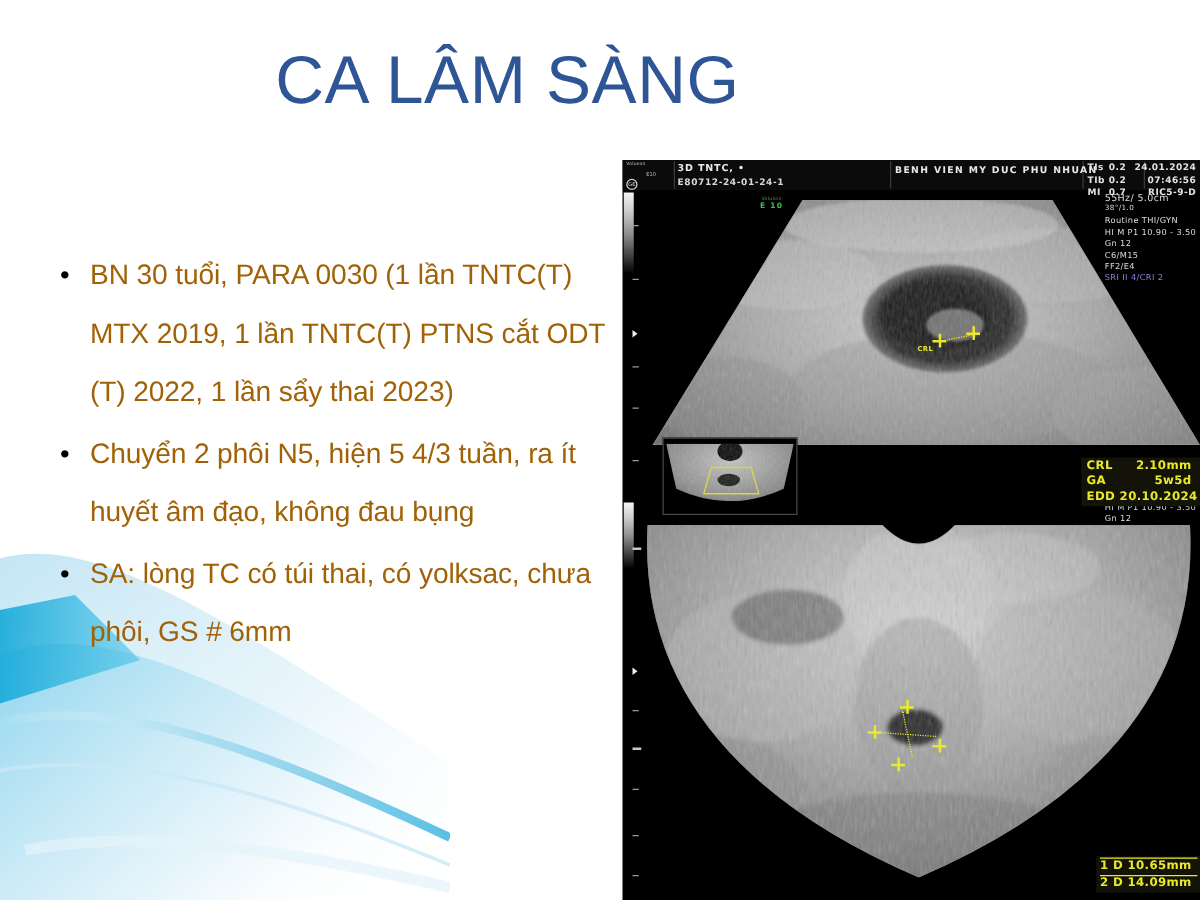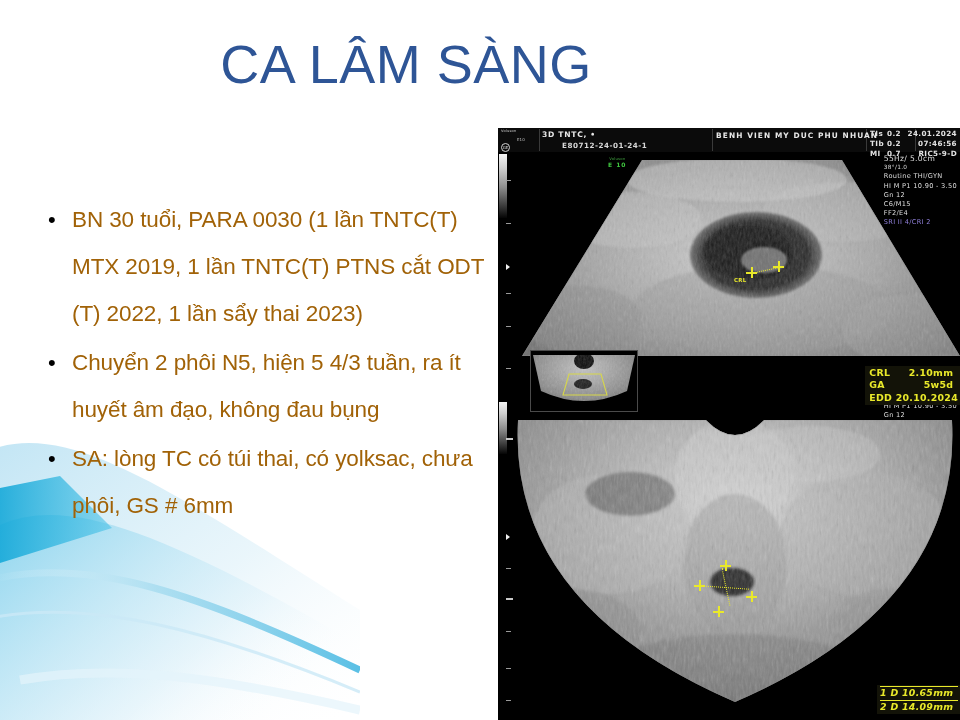--- a/index.html
+++ b/index.html
@@ -59,21 +59,21 @@
   #logo-block { position:absolute; left:3px; top:1px; width:36px; height:22px; }
   #logo-word { font-size:3.6px; color:#c8c8c8; letter-spacing:.2px; line-height:5px; }
   #logo-ge {
     width:9px; height:9px; border-radius:50%;
     border:0.8px solid #d2d2d2; margin-top:1px; display:inline-block;
     font-size:4px; color:#dcdcdc; text-align:center; line-height:8px;
   }
   #logo-e10 { display:inline-block; font-size:4px; color:#c0c0c0; margin-left:2px; vertical-align:top; margin-top:3px;}
 
   #exam-name { position:absolute; left:44px; top:2px; font-size:7.6px; color:#e8e8e8; letter-spacing:.7px; font-weight:bold; }
-  #exam-id   { position:absolute; left:44px; top:13px; font-size:7.2px; color:#d8d8d8; letter-spacing:.5px; font-weight:bold;margin-left:20px;}
+  #exam-id   { position:absolute; left:44px; top:13px; font-size:7.2px; color:#d8d8d8; letter-spacing:.5px; font-weight:bold;}
   #hospital  { position:absolute; left:218px; top:3px; font-size:7.4px; color:#e8e8e8; letter-spacing:1.1px; font-weight:bold;}
 
   #tis-block { position:absolute; left:372px; top:1px; font-size:7.2px; color:#e3e3e3; line-height:10.2px; letter-spacing:.4px; font-weight:bold;}
   .tis-row span.k { display:inline-block; width:17px; }
   .tis-row span.v { display:inline-block; }
 
   #date-block { position:absolute; right:3px; top:1px; text-align:right; font-size:7.2px; color:#e3e3e3; line-height:10.2px; letter-spacing:.4px; font-weight:bold;}
 
   
   .param-block { position:absolute; right:3px; text-align:left; font-size:6.6px; line-height:9.2px; letter-spacing:.3px; font-weight:normal;}
@@ -111,21 +111,21 @@
   .caliper::before { left:4.5px; top:0; width:2px; height:11px; }
   .caliper::after  { left:0; top:4.5px; width:11px; height:2px; }
   .dotline { position:absolute; height:0; border-top:1px dotted #e9e92a; }
   .crl-tag { position:absolute; font-size:5.4px; color:#e9e92a; font-weight:bold; letter-spacing:.3px; }
 
   
   .meas-box { position:absolute; background:#131308; }
   .meas-line { font-size:9.4px; color:#e9e92a; letter-spacing:.3px; font-weight:bold; line-height:12.4px; white-space:nowrap; }
   #crl-box { right:0; top:238px; padding:1px 2px 1px 4px; }
   #crl-box .row { display:flex; justify-content:space-between; width:84px; }
-  #bot-box { right:0; bottom:6px; padding:1px 2px 1px 3px;font-style:italic; }
+  #bot-box { right:0; bottom:6px; padding:1px 2px 1px 3px; }
   #bot-box .row { width:78px; }
   .ul { border-top:1.3px solid #e9e92a; }
 </style>
 </head>
 <body>
 
 <svg id="swoosh" viewBox="0 0 360 340" preserveAspectRatio="none">
   <defs>
     <linearGradient id="g1" x1="0" y1="0" x2="1" y2="1">
       <stop offset="0%" stop-color="#bfe4f4" stop-opacity="0.95"></stop>

